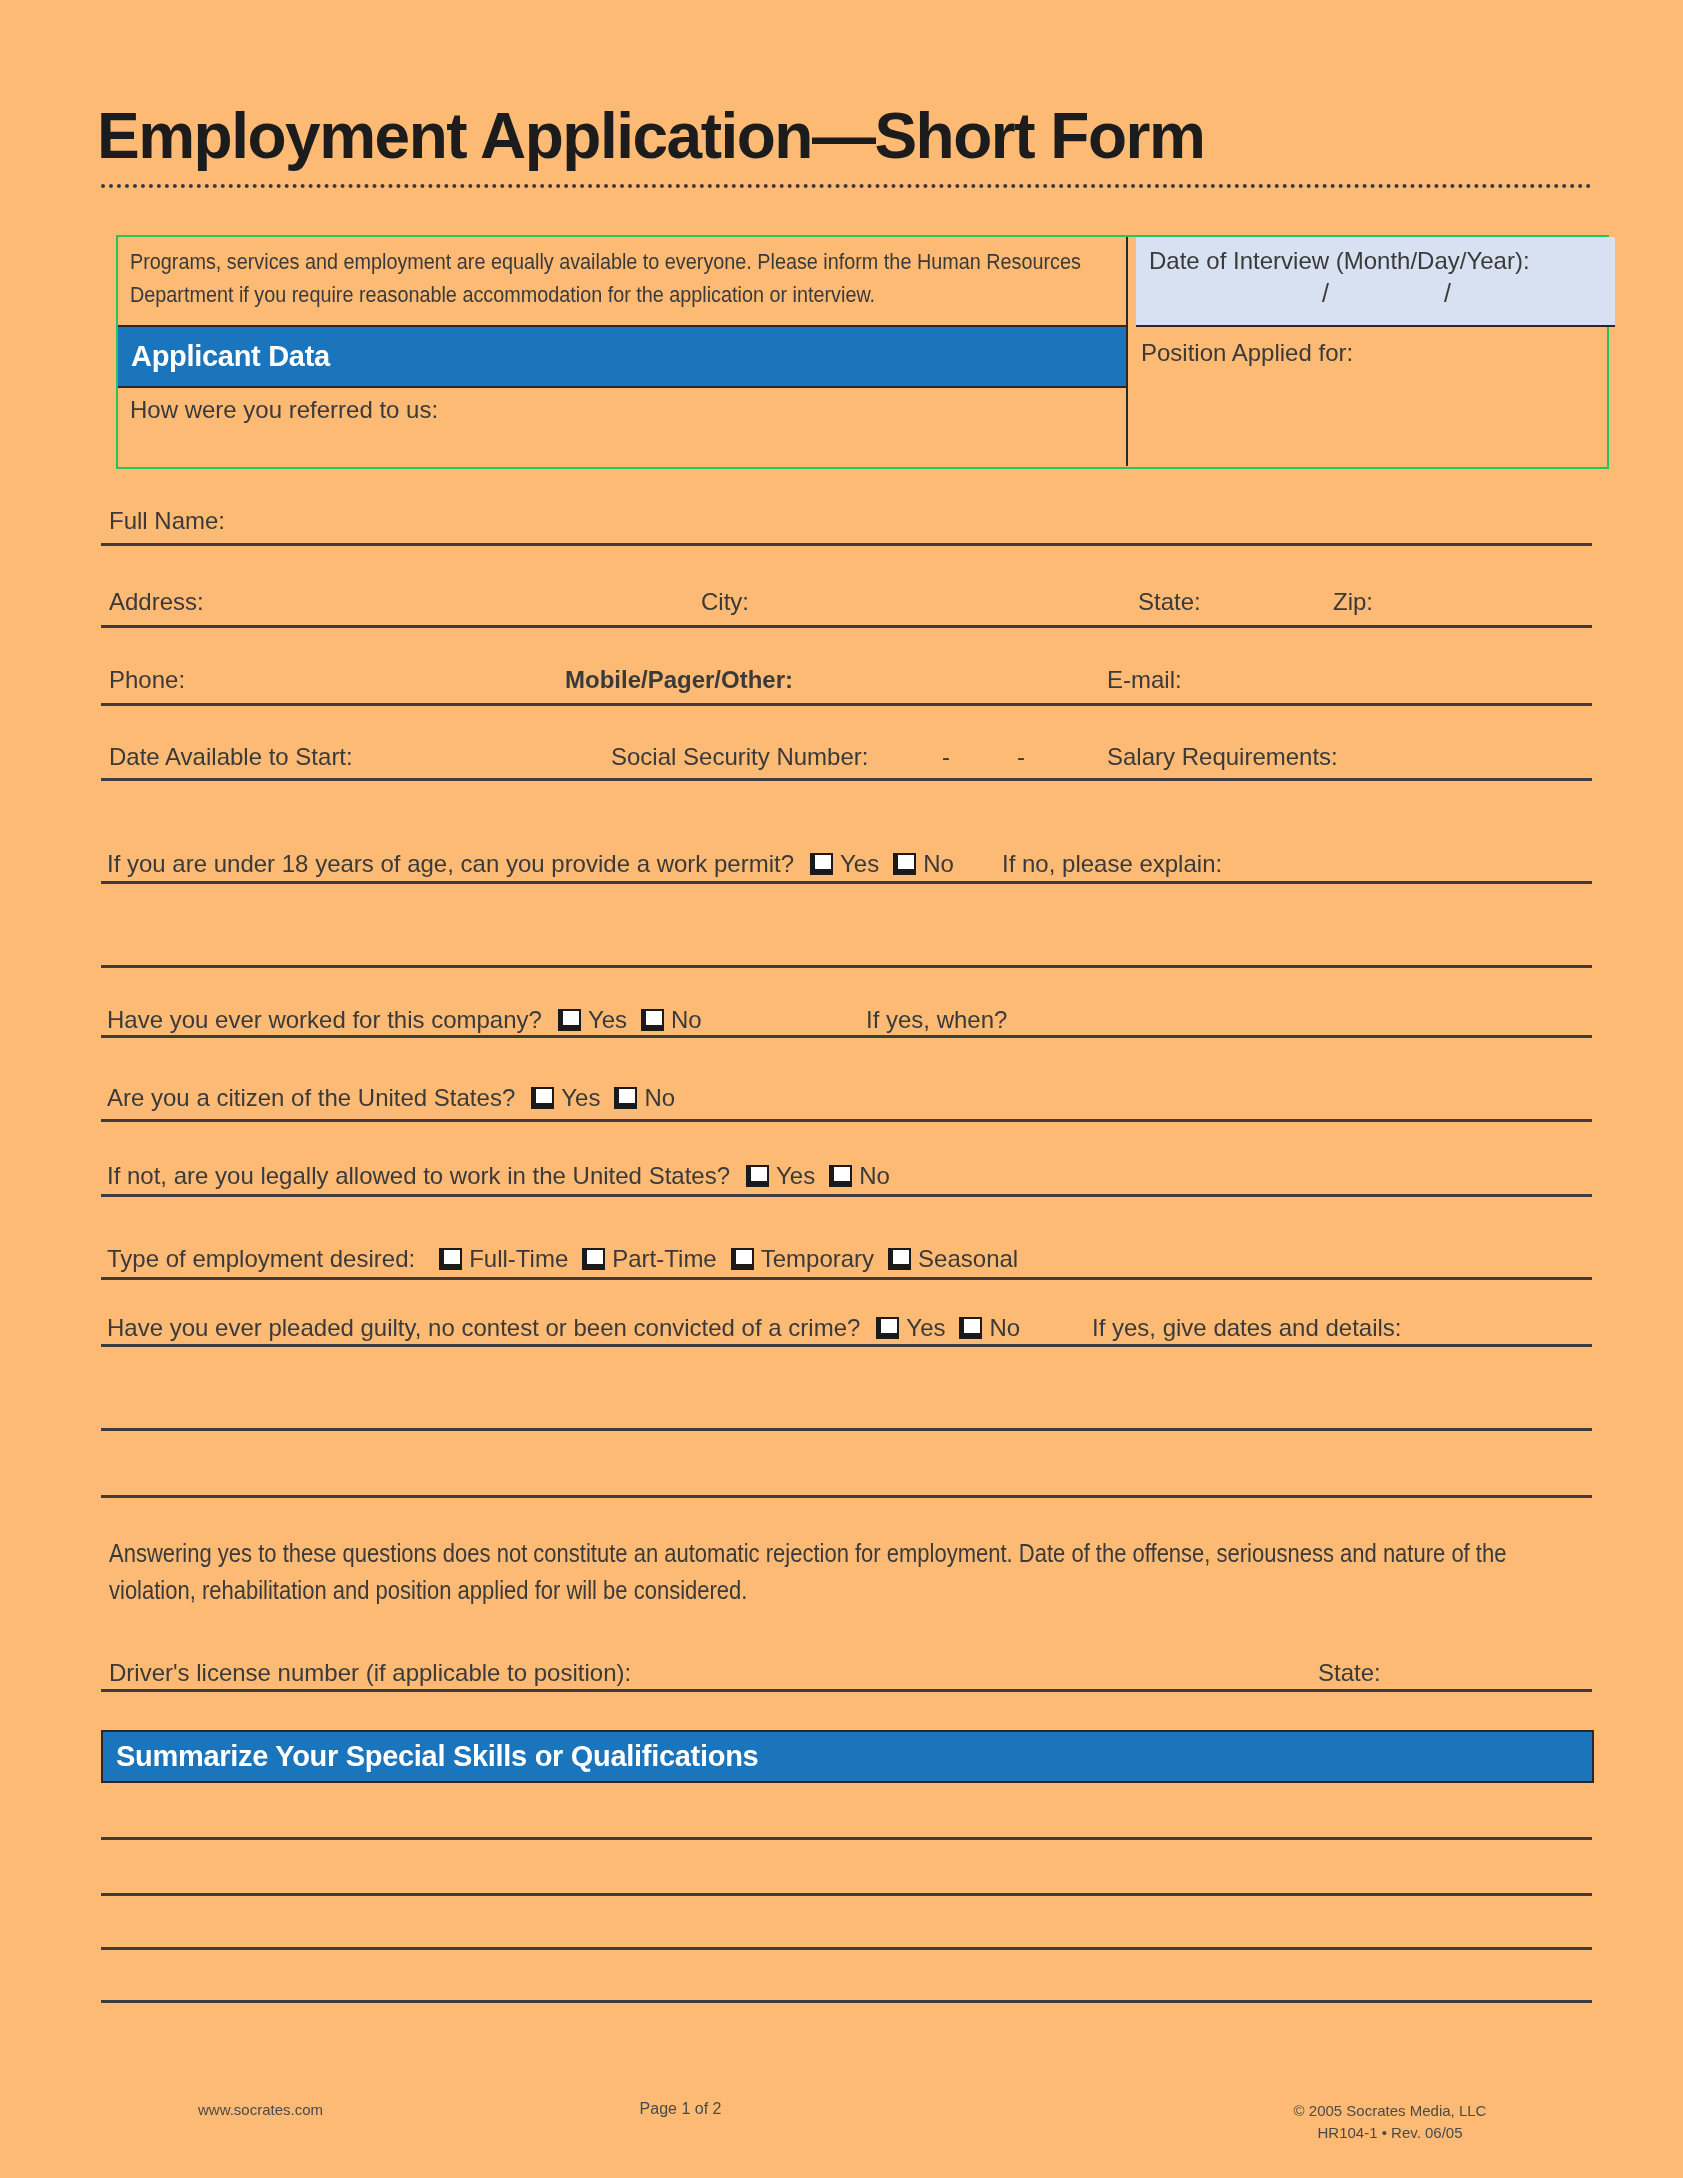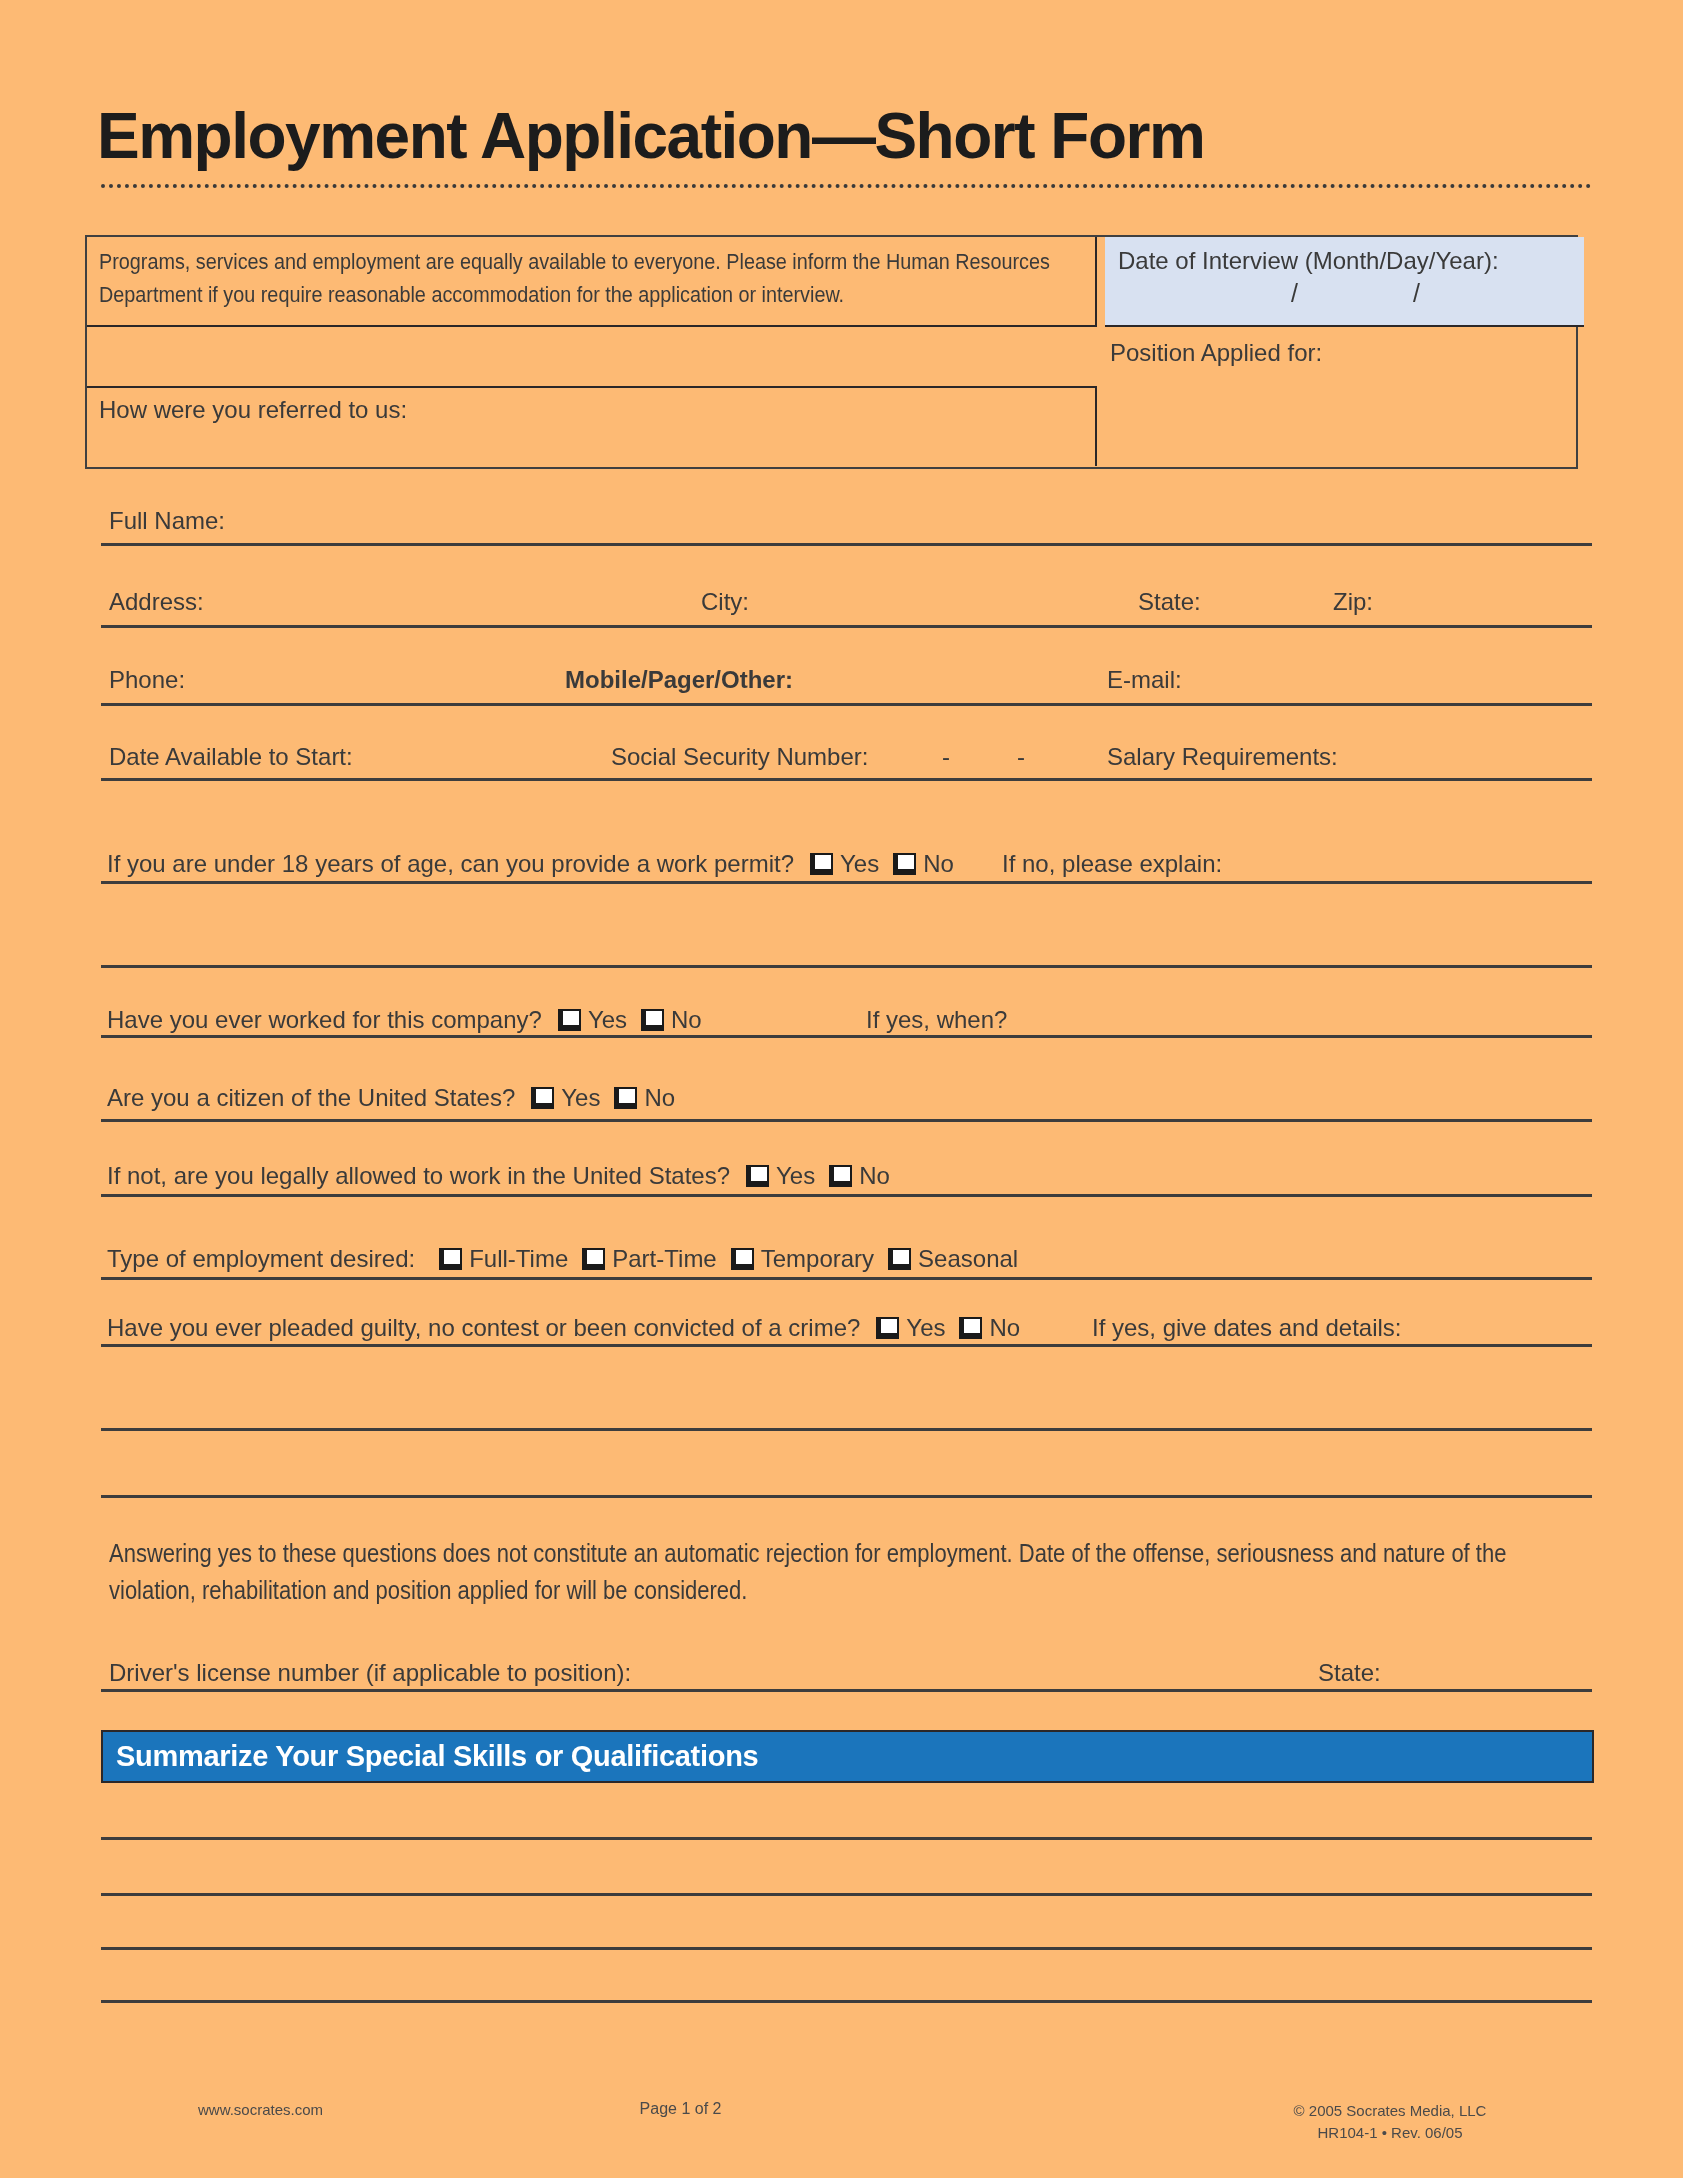--- a/index.html
+++ b/index.html
@@ -6,22 +6,22 @@
   .page{position:relative;width:1683px;height:2178px;background:#fdba74;overflow:hidden;
         font-family:"Liberation Sans","DejaVu Sans",sans-serif;color:#3a3a3a;}
 
   
   .title{position:absolute;left:97px;top:99px;font-size:64px;font-weight:bold;
          color:#1c1c1c;letter-spacing:-1.5px;white-space:nowrap;}
   .dotted{position:absolute;left:101px;top:184px;width:1491px;height:0;
           border-bottom:4px dotted #3a3a3a;}
 
   
-  .htable{position:absolute;left:85px;top:235px;width:1489px;height:230px;
-          border:2px solid #404040;}
+  .htable{position:absolute;left:116px;top:235px;width:1489px;height:230px;
+          border:2px solid #22c55e;}
   .cell{position:absolute;box-sizing:border-box;}
   .notice-cell{left:0;top:0;width:1010px;height:90px;border-right:2px solid #2b2728;
                border-bottom:2px solid #2b2728;padding:8px 0 0 12px;overflow:hidden;}
   .notice-text{width:1109px;font-size:22px;line-height:33px;transform:scaleX(0.9);
                transform-origin:0 0;}
   .blue-bar{left:0;top:90px;width:1010px;height:59px;background:#1B75BC;
             border-right:2px solid #2b2728;}
   .blue-bar span{display:block;line-height:59px;padding-left:13px;color:#fff;
                  font-size:29px;font-weight:bold;letter-spacing:-0.3px;}
   .blue-bar-underline{left:0;top:149px;width:1010px;height:2px;background:#2b2728;}
@@ -64,20 +64,23 @@
 
 <div class="page">
 
   <div class="title">Employment Application—Short Form</div>
   <div class="dotted"></div>
 
   <div class="htable">
     <div class="cell notice-cell">
       <div class="notice-text">Programs, services and employment are equally available to everyone. Please inform the Human Resources Department if you require reasonable accommodation for the application or interview.</div>
     </div>
+    <div class="cell blue-bar">
+      <span>Applicant Data</span>
+    </div>
     <div class="cell blue-bar-underline"></div>
     <div class="cell referred-cell">
       <span>How were you referred to us:</span>
     </div>
     <div class="cell date-cell">
       <span>Date of Interview (Month/Day/Year):</span>
       <span class="slash" style="left:186px;">/</span>
       <span class="slash" style="left:308px;">/</span>
     </div>
     <div class="cell position-cell">

